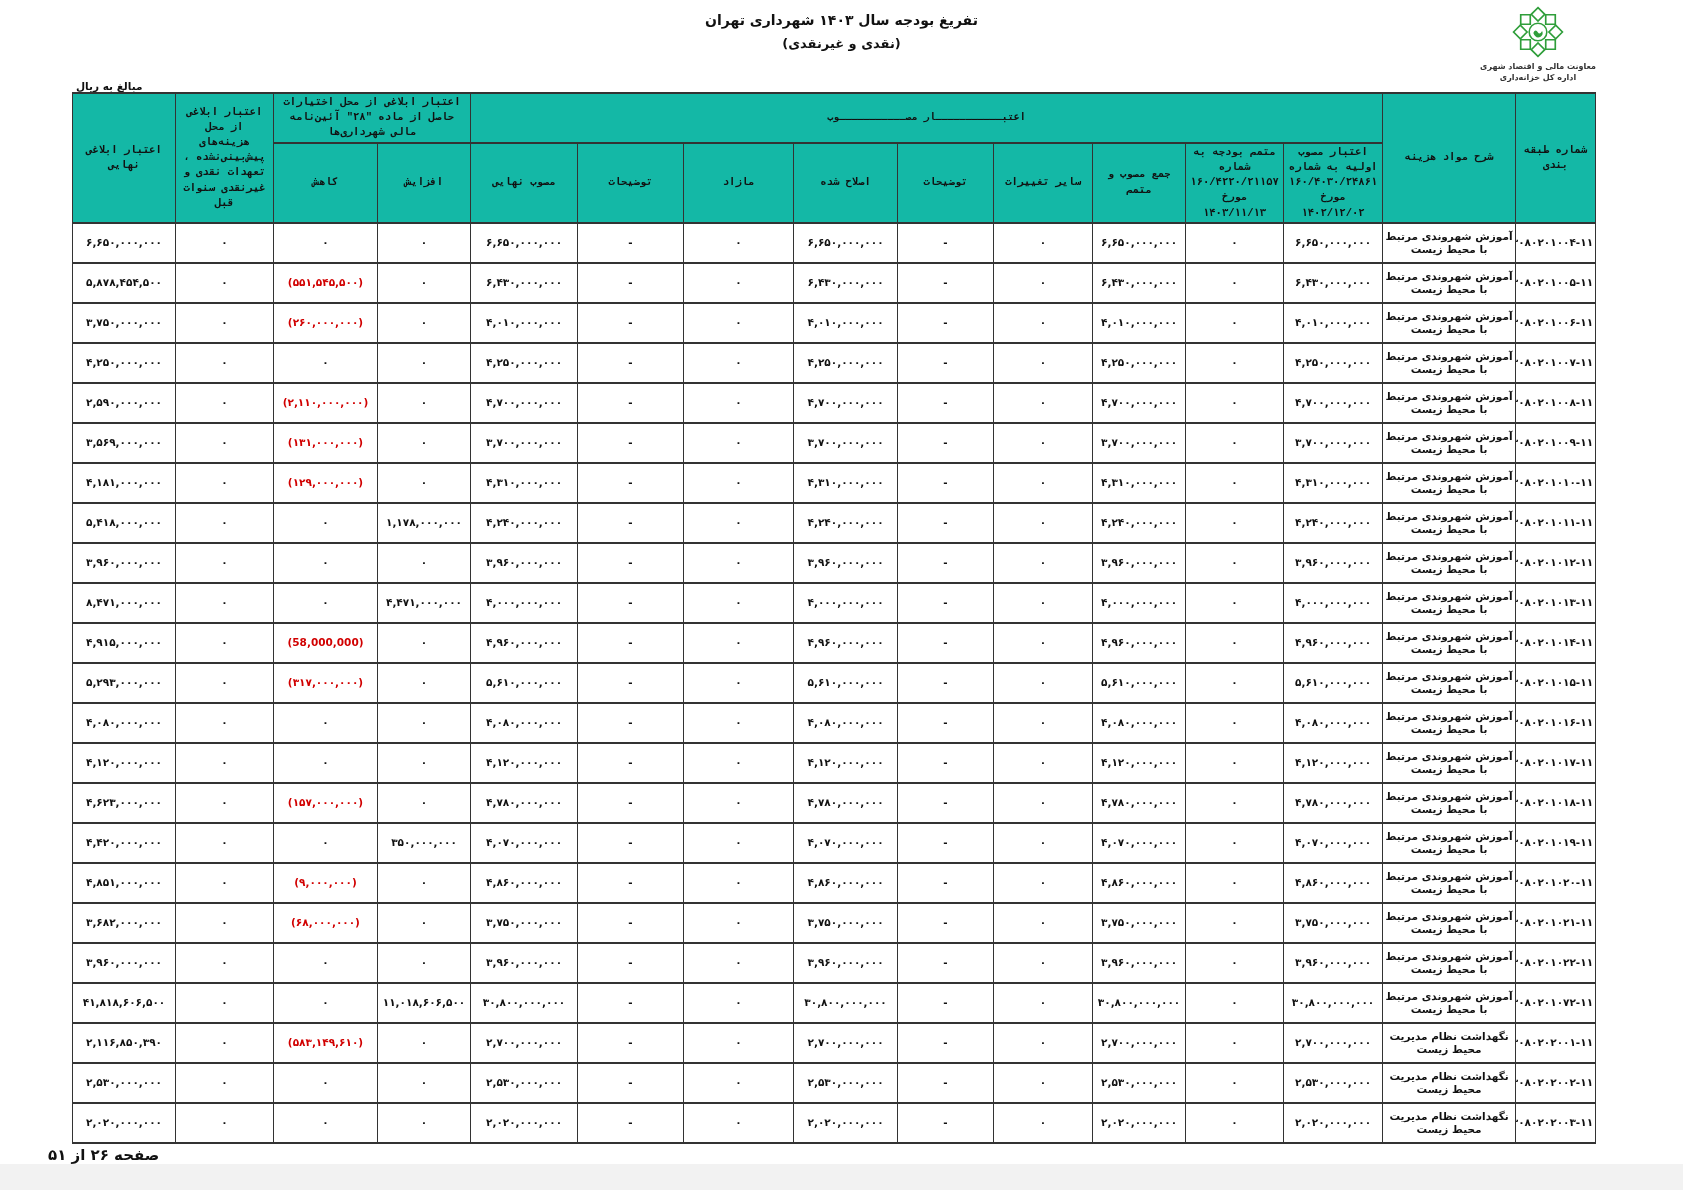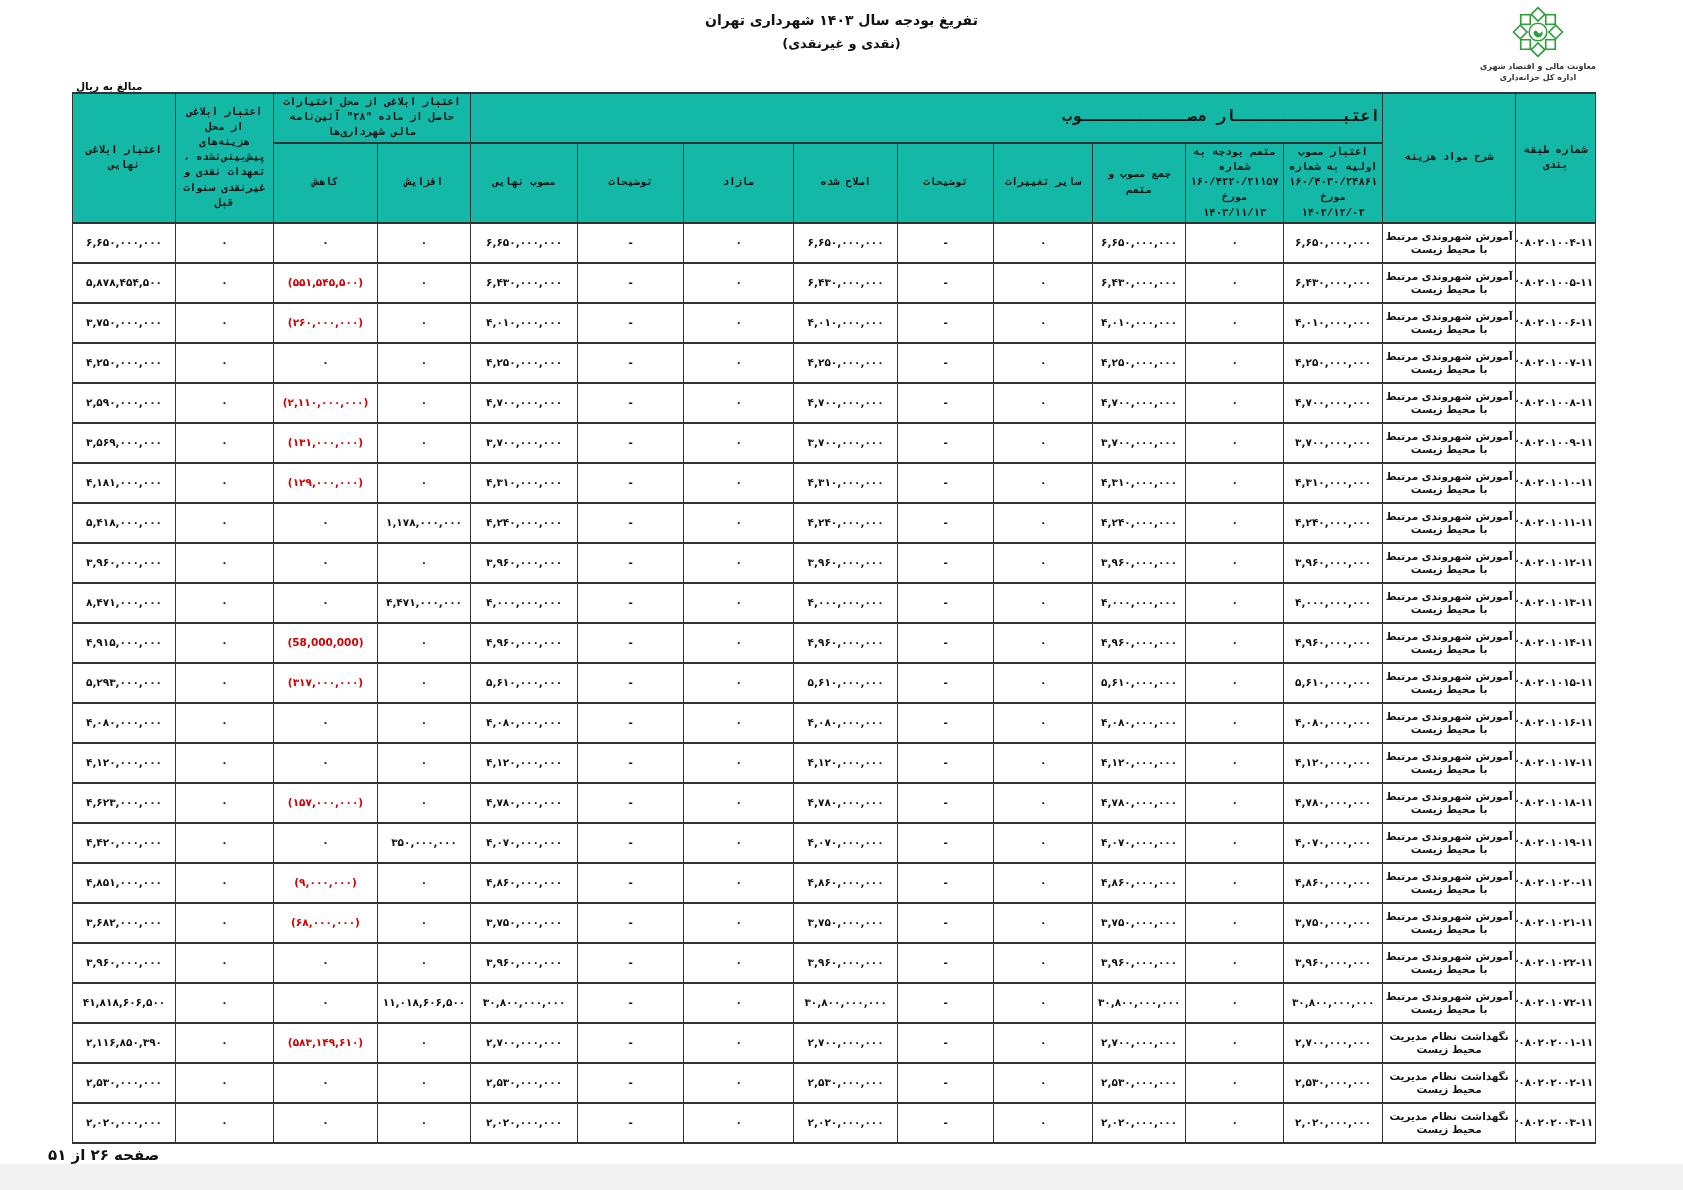--- a/index.html
+++ b/index.html
@@ -17,21 +17,21 @@
   .rial-note{position:absolute;top:80px;left:76px;font-size:10.5px;font-weight:bold;direction:rtl;}
   table.budget{
     position:absolute;top:92px;left:72px;width:1523px;
     border-collapse:collapse;table-layout:fixed;direction:rtl;
   }
   table.budget th,table.budget td{
     border:1px solid #333;border-top-width:2px;border-bottom-width:2px;
     text-align:center;vertical-align:middle;padding:1px 2px;overflow:hidden;
   }
   table.budget th{background:#14b8a6;font-weight:bold;font-size:10.5px;line-height:1.45;font-family:Liberation Mono, monospace;}
-  table.budget th.grp{font-size:16px;text-align:right;}
+  table.budget th.grp{font-size:10px;}
   thead tr.group-row{height:46px;}
   thead tr.sub-row{height:77px;}
   tbody tr{height:40px;}
   tbody td{font-size:10.5px;font-weight:bold;background:#fff;}
   tbody td span{display:inline-block;line-height:1.25;}
   .neg{color:#d10000;}
   .page-footer{position:absolute;top:1146px;left:48px;font-size:15px;font-weight:bold;direction:rtl;}
 </style>
 </head>
 <body>

